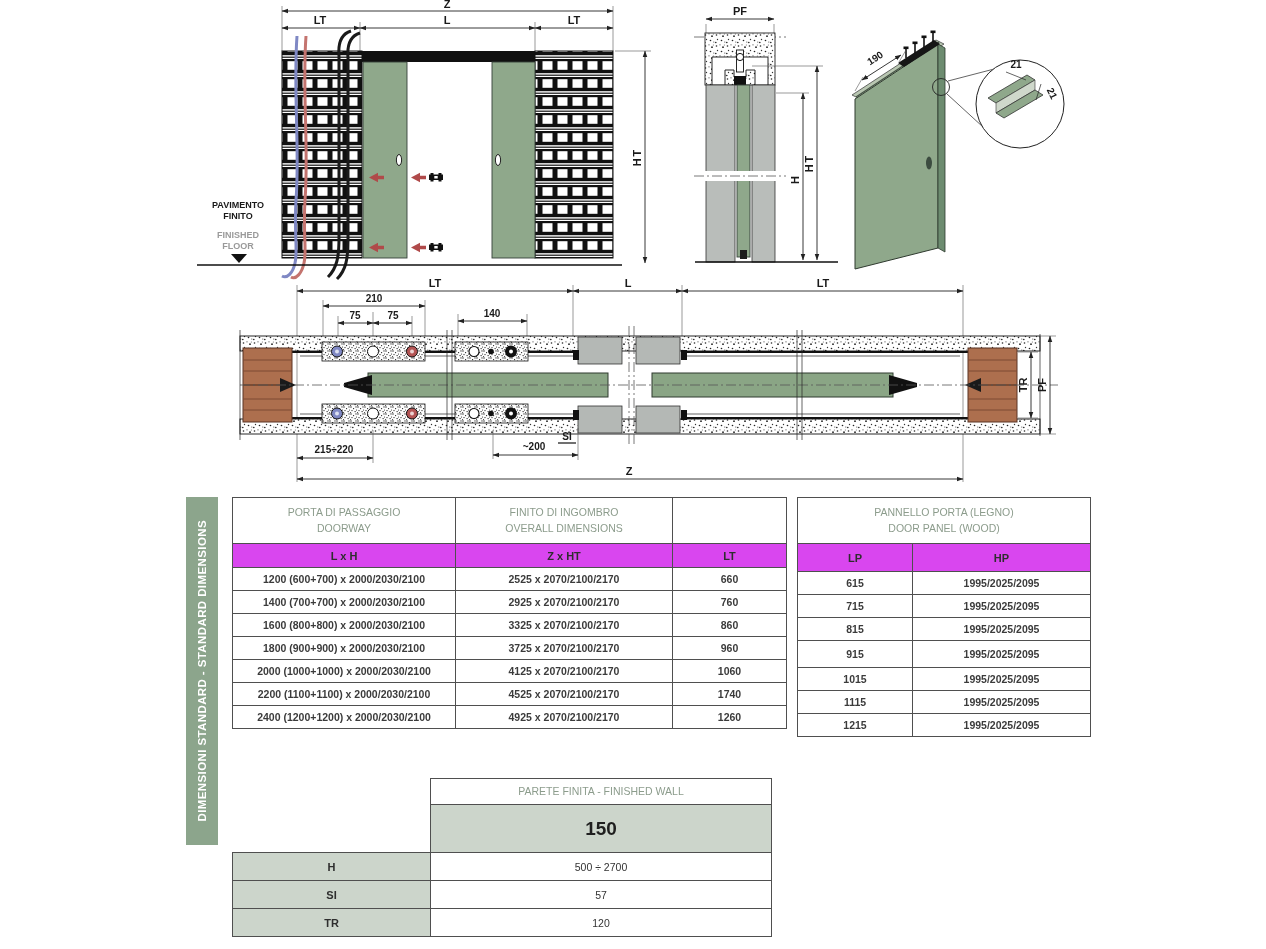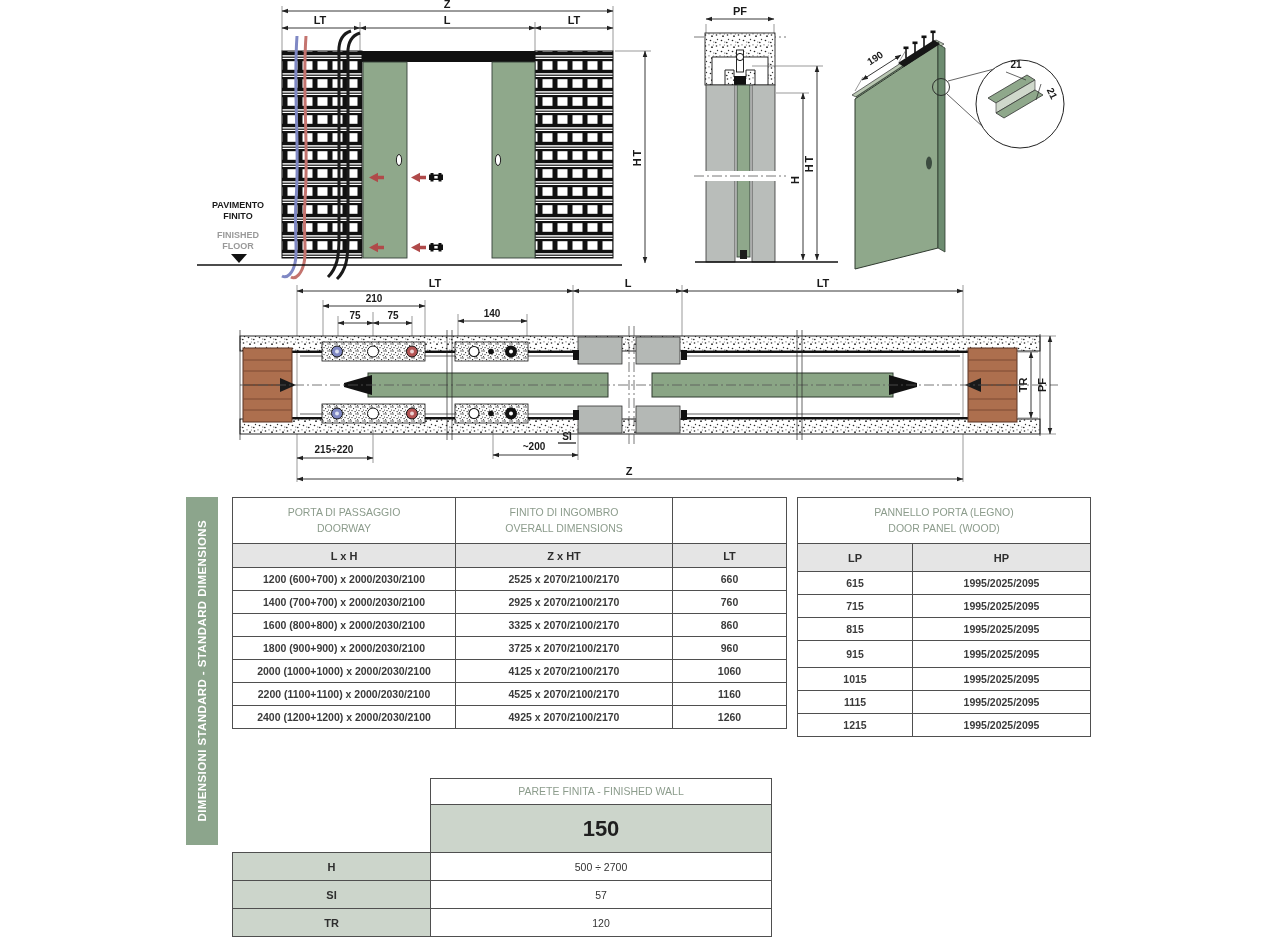--- a/index.html
+++ b/index.html
@@ -13,27 +13,27 @@
   .dim{stroke:#222;stroke-width:0.9;fill:none;}
   .ext{stroke:#555;stroke-width:0.6;fill:none;}
   .thin{stroke:#222;stroke-width:0.7;fill:none;}
   .rail{stroke:#111;stroke-width:2;fill:none;}
   .cl{stroke:#555;stroke-width:0.8;fill:none;stroke-dasharray:10 3 2 3;}
 
   table{border-collapse:collapse;table-layout:fixed;position:absolute;}
   td{border:1px solid #4f4f4f;text-align:center;vertical-align:middle;
      overflow:hidden;white-space:nowrap;padding:0;}
   .hdr{color:#8c9c8c;font-size:10.5px;line-height:1.45;font-weight:400;}
-  .sub{background:#e5e5e5;font-weight:bold;font-size:11px;color:#2e2e2e;}
+  .sub{background:#d946ef;font-weight:bold;font-size:11px;color:#2e2e2e;}
   .datacell{font-weight:bold;font-size:10.5px;color:#3b3b3b;}
   .tbl-main{left:232px;top:497px;width:554px;}
   .tbl-panel{left:797px;top:497px;width:293px;}
   .tbl-wall{left:232px;top:778px;width:539px;}
   .ghost{border:none;background:transparent;}
-  .bigsize{background:#ccd5cb;font-weight:bold;font-size:22px;color:#1f1f1f;}
+  .bigsize{background:#ccd5cb;font-weight:bold;font-size:19px;color:#1f1f1f;}
   .walllabel{background:#ccd5cb;font-weight:bold;font-size:11px;color:#2e2e2e;}
   .wallval{font-size:10.5px;color:#333;}
 
   #sidebar-bar{position:absolute;left:186px;top:497px;width:32px;height:348px;
     background:#8ca58c;display:flex;align-items:center;justify-content:center;}
   #sidebar-bar span{writing-mode:vertical-rl;transform:rotate(180deg);
     color:#fff;font-weight:bold;font-size:11.5px;letter-spacing:0.4px;white-space:nowrap;}
 </style>
 </head>
 <body>
@@ -384,21 +384,21 @@
     <td class="datacell">960</td>
   </tr>
   <tr style="height:23px;padding-left:40px;">
     <td class="datacell">2000 (1000+1000) x 2000/2030/2100</td>
     <td class="datacell">4125 x 2070/2100/2170</td>
     <td class="datacell">1060</td>
   </tr>
   <tr style="height:23px;">
     <td class="datacell">2200 (1100+1100) x 2000/2030/2100</td>
     <td class="datacell">4525 x 2070/2100/2170</td>
-    <td class="datacell">1160</td>
+    <td class="datacell">1740</td>
   </tr>
   <tr style="height:23px;">
     <td class="datacell">2400 (1200+1200) x 2000/2030/2100</td>
     <td class="datacell">4925 x 2070/2100/2170</td>
     <td class="datacell">1260</td>
   </tr>
 </tbody>
     </table>
 
 <table class="tbl-panel">

